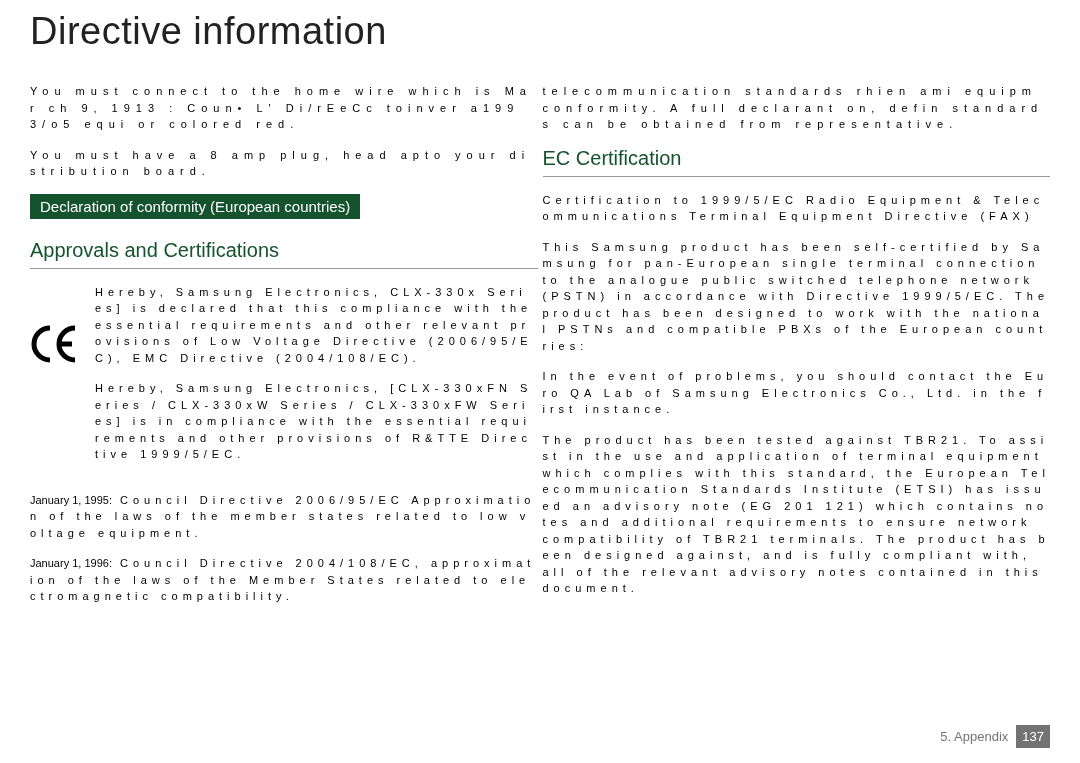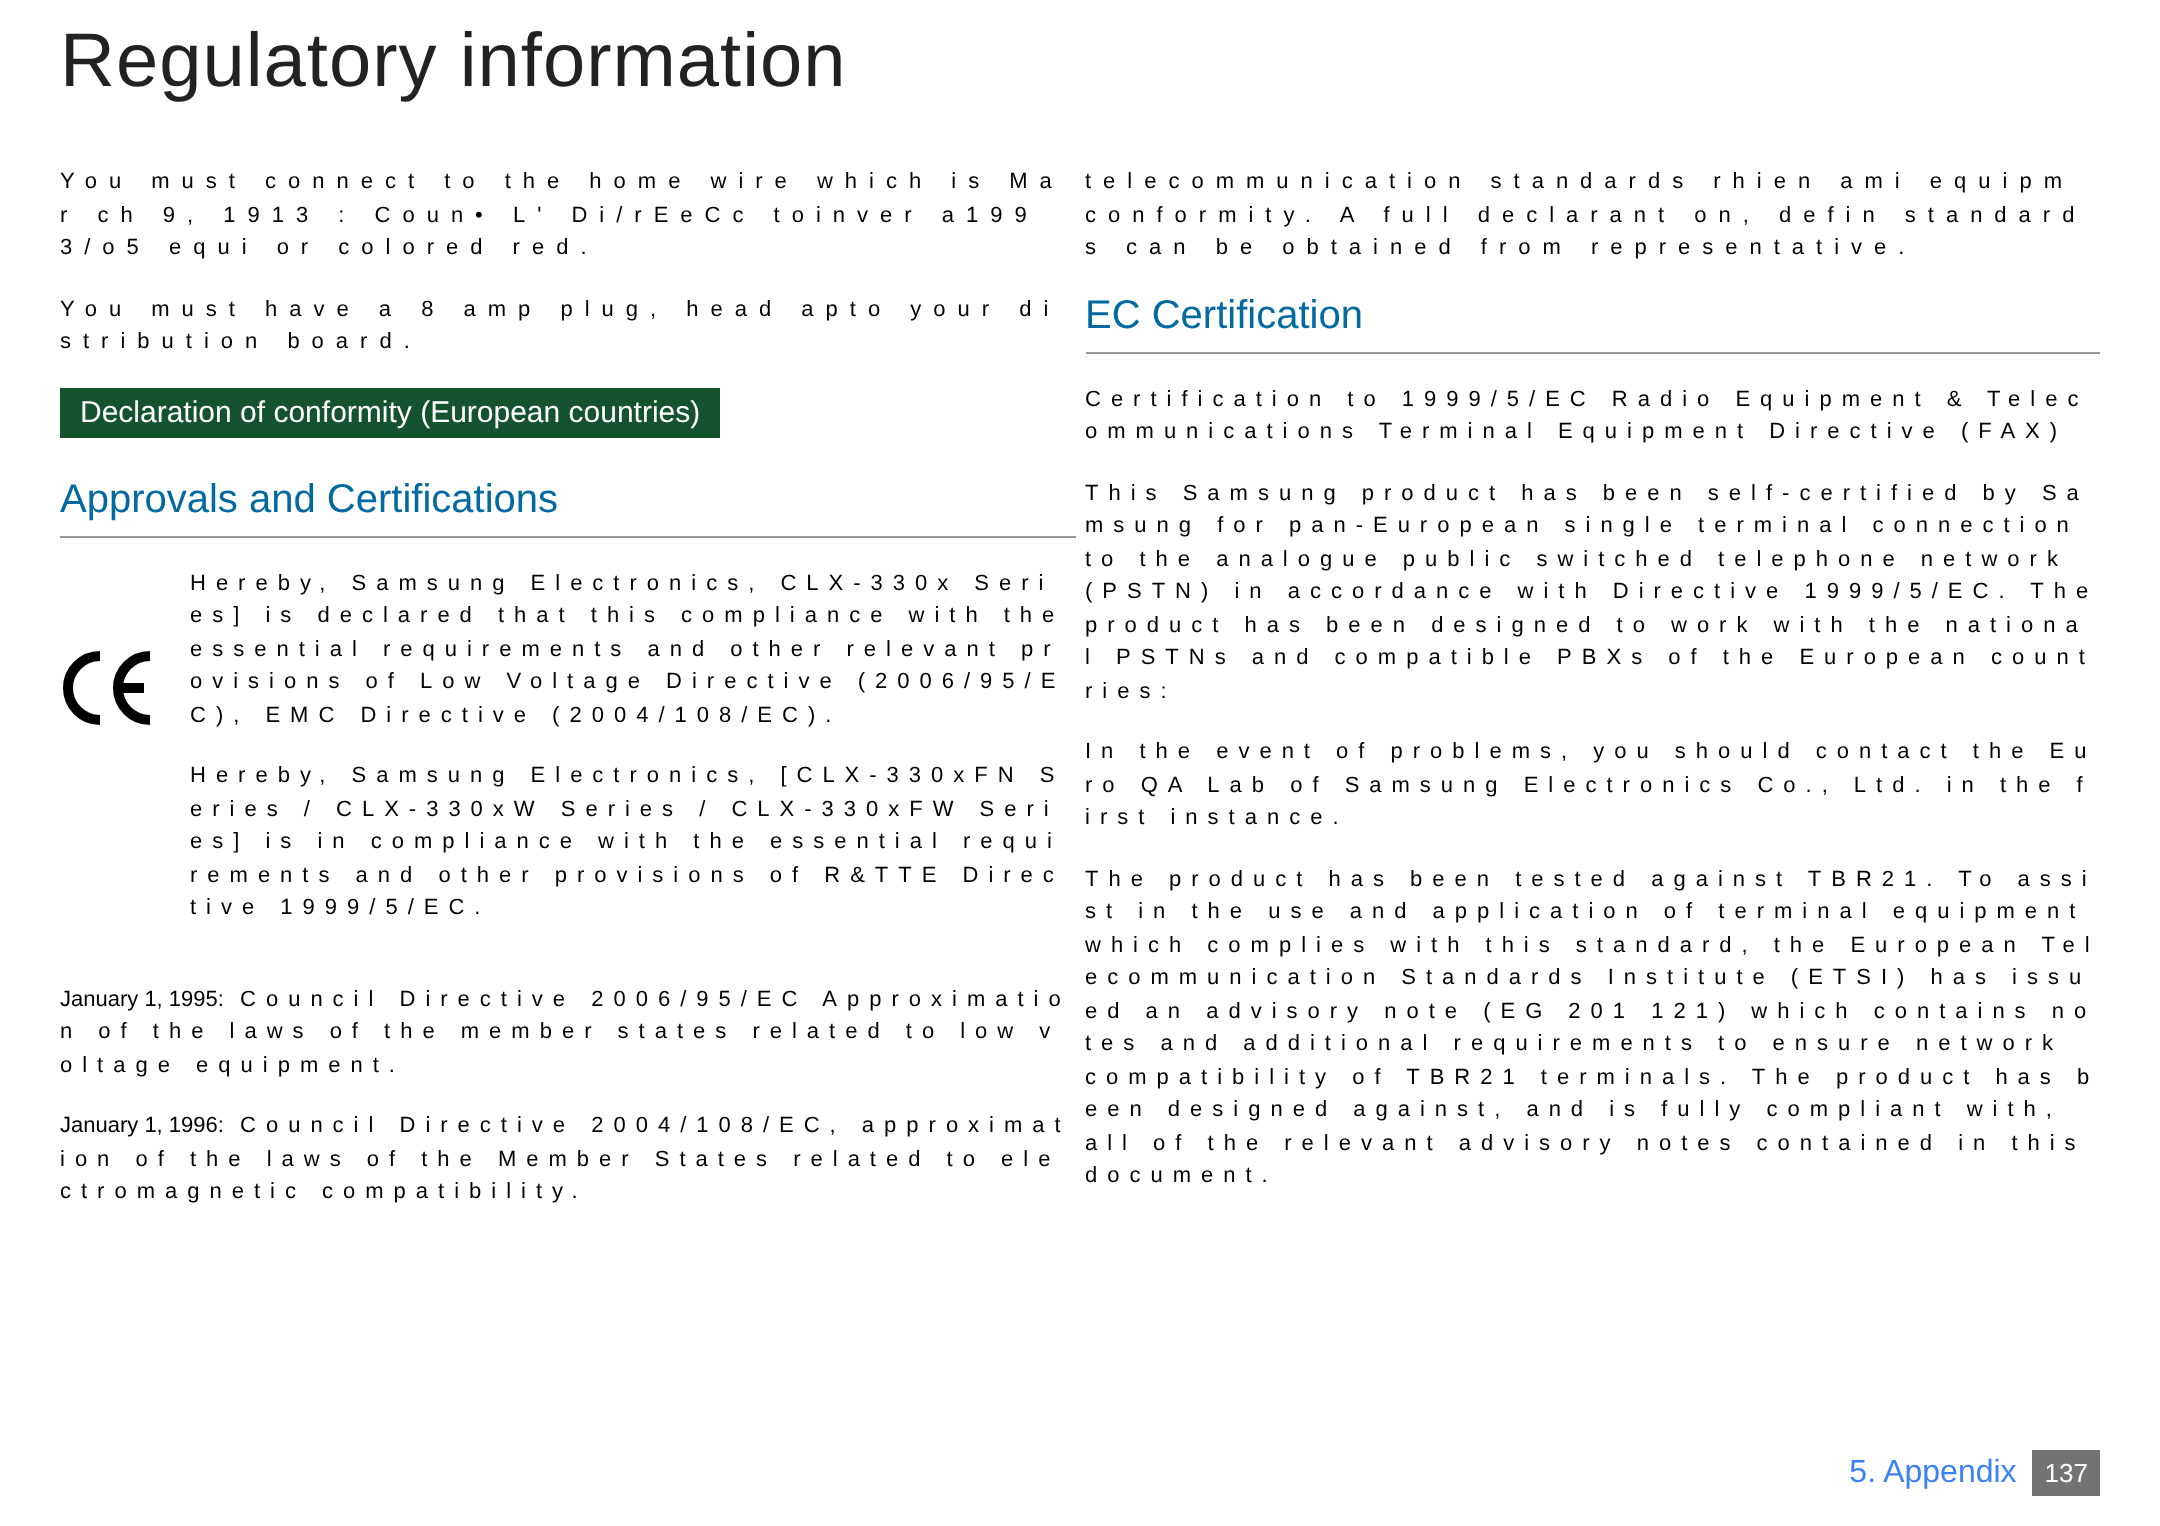--- a/index.html
+++ b/index.html
@@ -39,21 +39,21 @@
     .blue-block {
       background: #14532d;
       color: #fff;
       padding: 4px 10px;
       font-size: 15px;
       display: inline-block;
       margin-bottom: 20px;
     }
     .subheading {
       font-size: 20px;
-      color: #0369a1;
+      color: #14532d;
       font-weight: normal;
       border-bottom: 1px solid #999;
       padding-bottom: 6px;
       margin-bottom: 15px;
     }
     .body-text {
       font-size: 11px;
       line-height: 1.5;
       letter-spacing: 6px;
       color: #000;
@@ -97,38 +97,38 @@
     }
     .footer {
       position: absolute;
       bottom: 15px;
       right: 30px;
       display: flex;
       align-items: center;
       gap: 8px;
     }
     .footer-label {
-      font-size: 16px;
-      color: #3b82f6;
+      font-size: 13px;
+      color: #737373;
       padding-left: 16px;
     }
     .footer-page {
       background: #737373;
       color: #fff;
       padding: 4px 6px;
       font-size: 13px;
     }
     .link-text {
       letter-spacing: 1px;
     }
   </style>
 </head>
 <body>
 
-<h1 class="page-title">Regulatory information</h1>
+<h1 class="page-title">Directive information</h1>
 
 <div class="columns">
   <div class="left-col">
     <p class="body-text">You must connect to the home wire which is Mar ch 9, 1913 : Coun• L' Di/rEeCc toinver a1993/o5 equi or colored red.</p>
     <p class="body-text">You must have a 8 amp plug, head apto your distribution board.</p>
 
     <div class="blue-block">Declaration of conformity (European countries)</div>
 
     <h2 class="subheading">Approvals and Certifications</h2>
 

